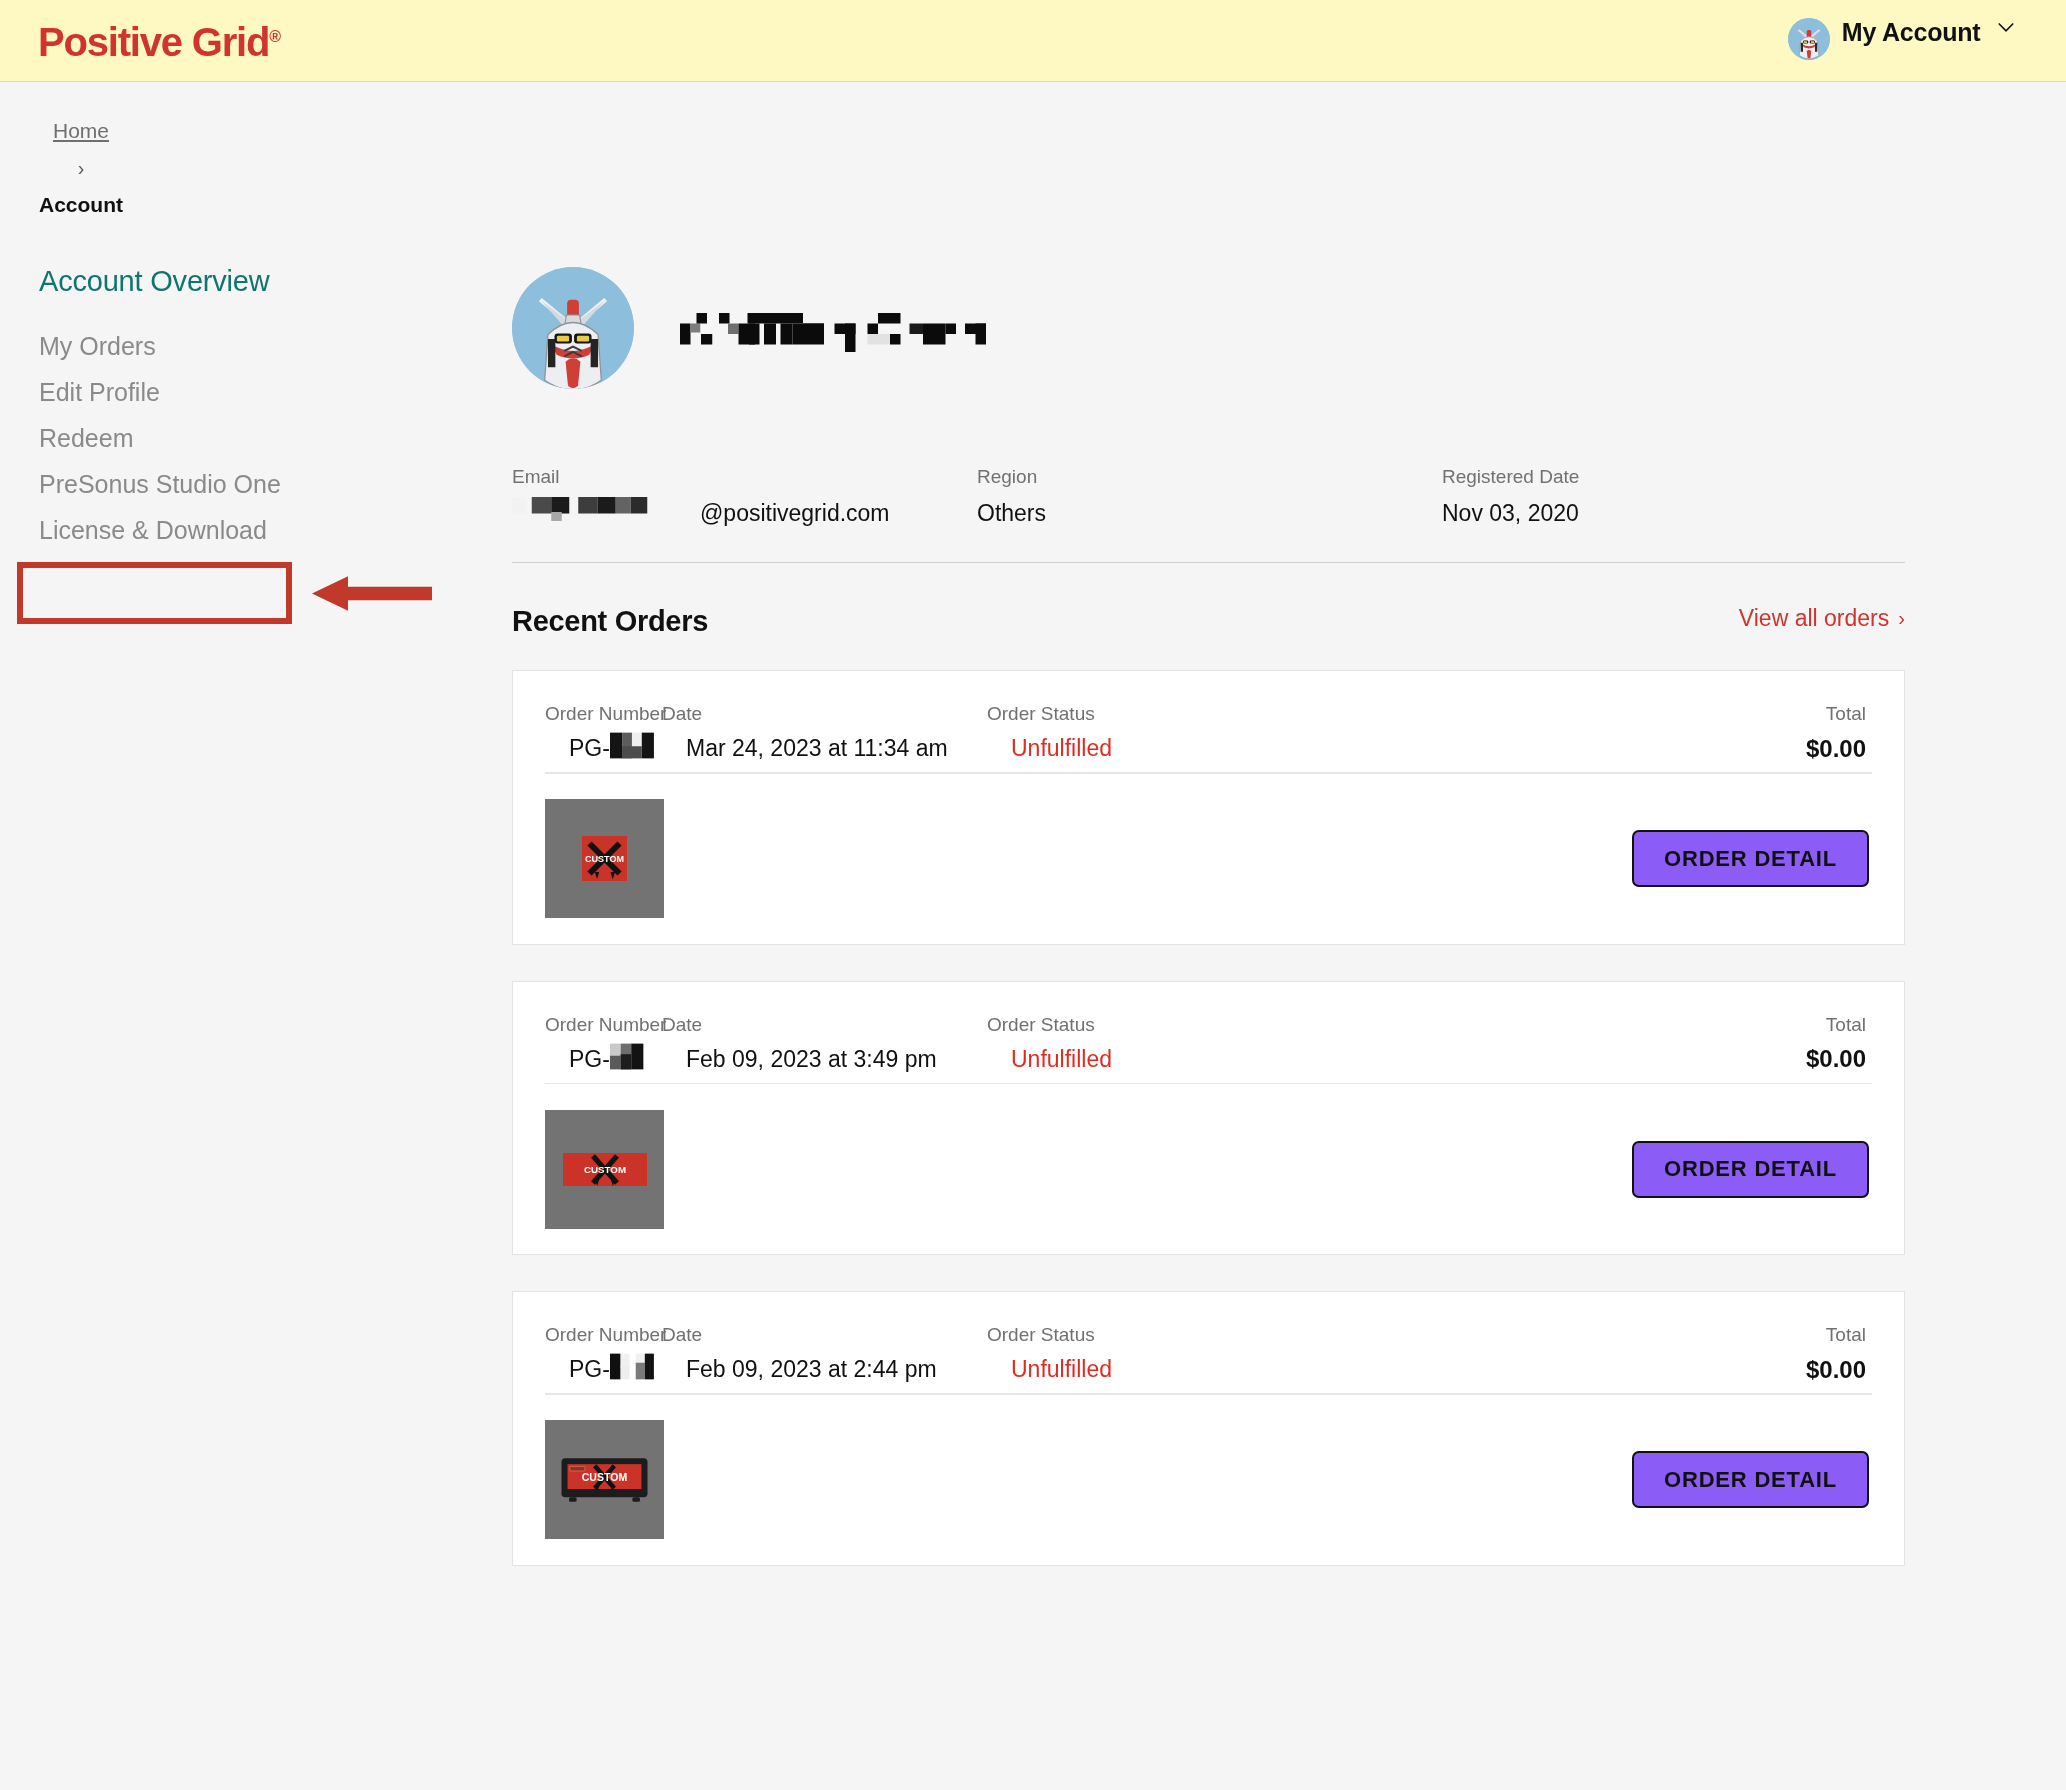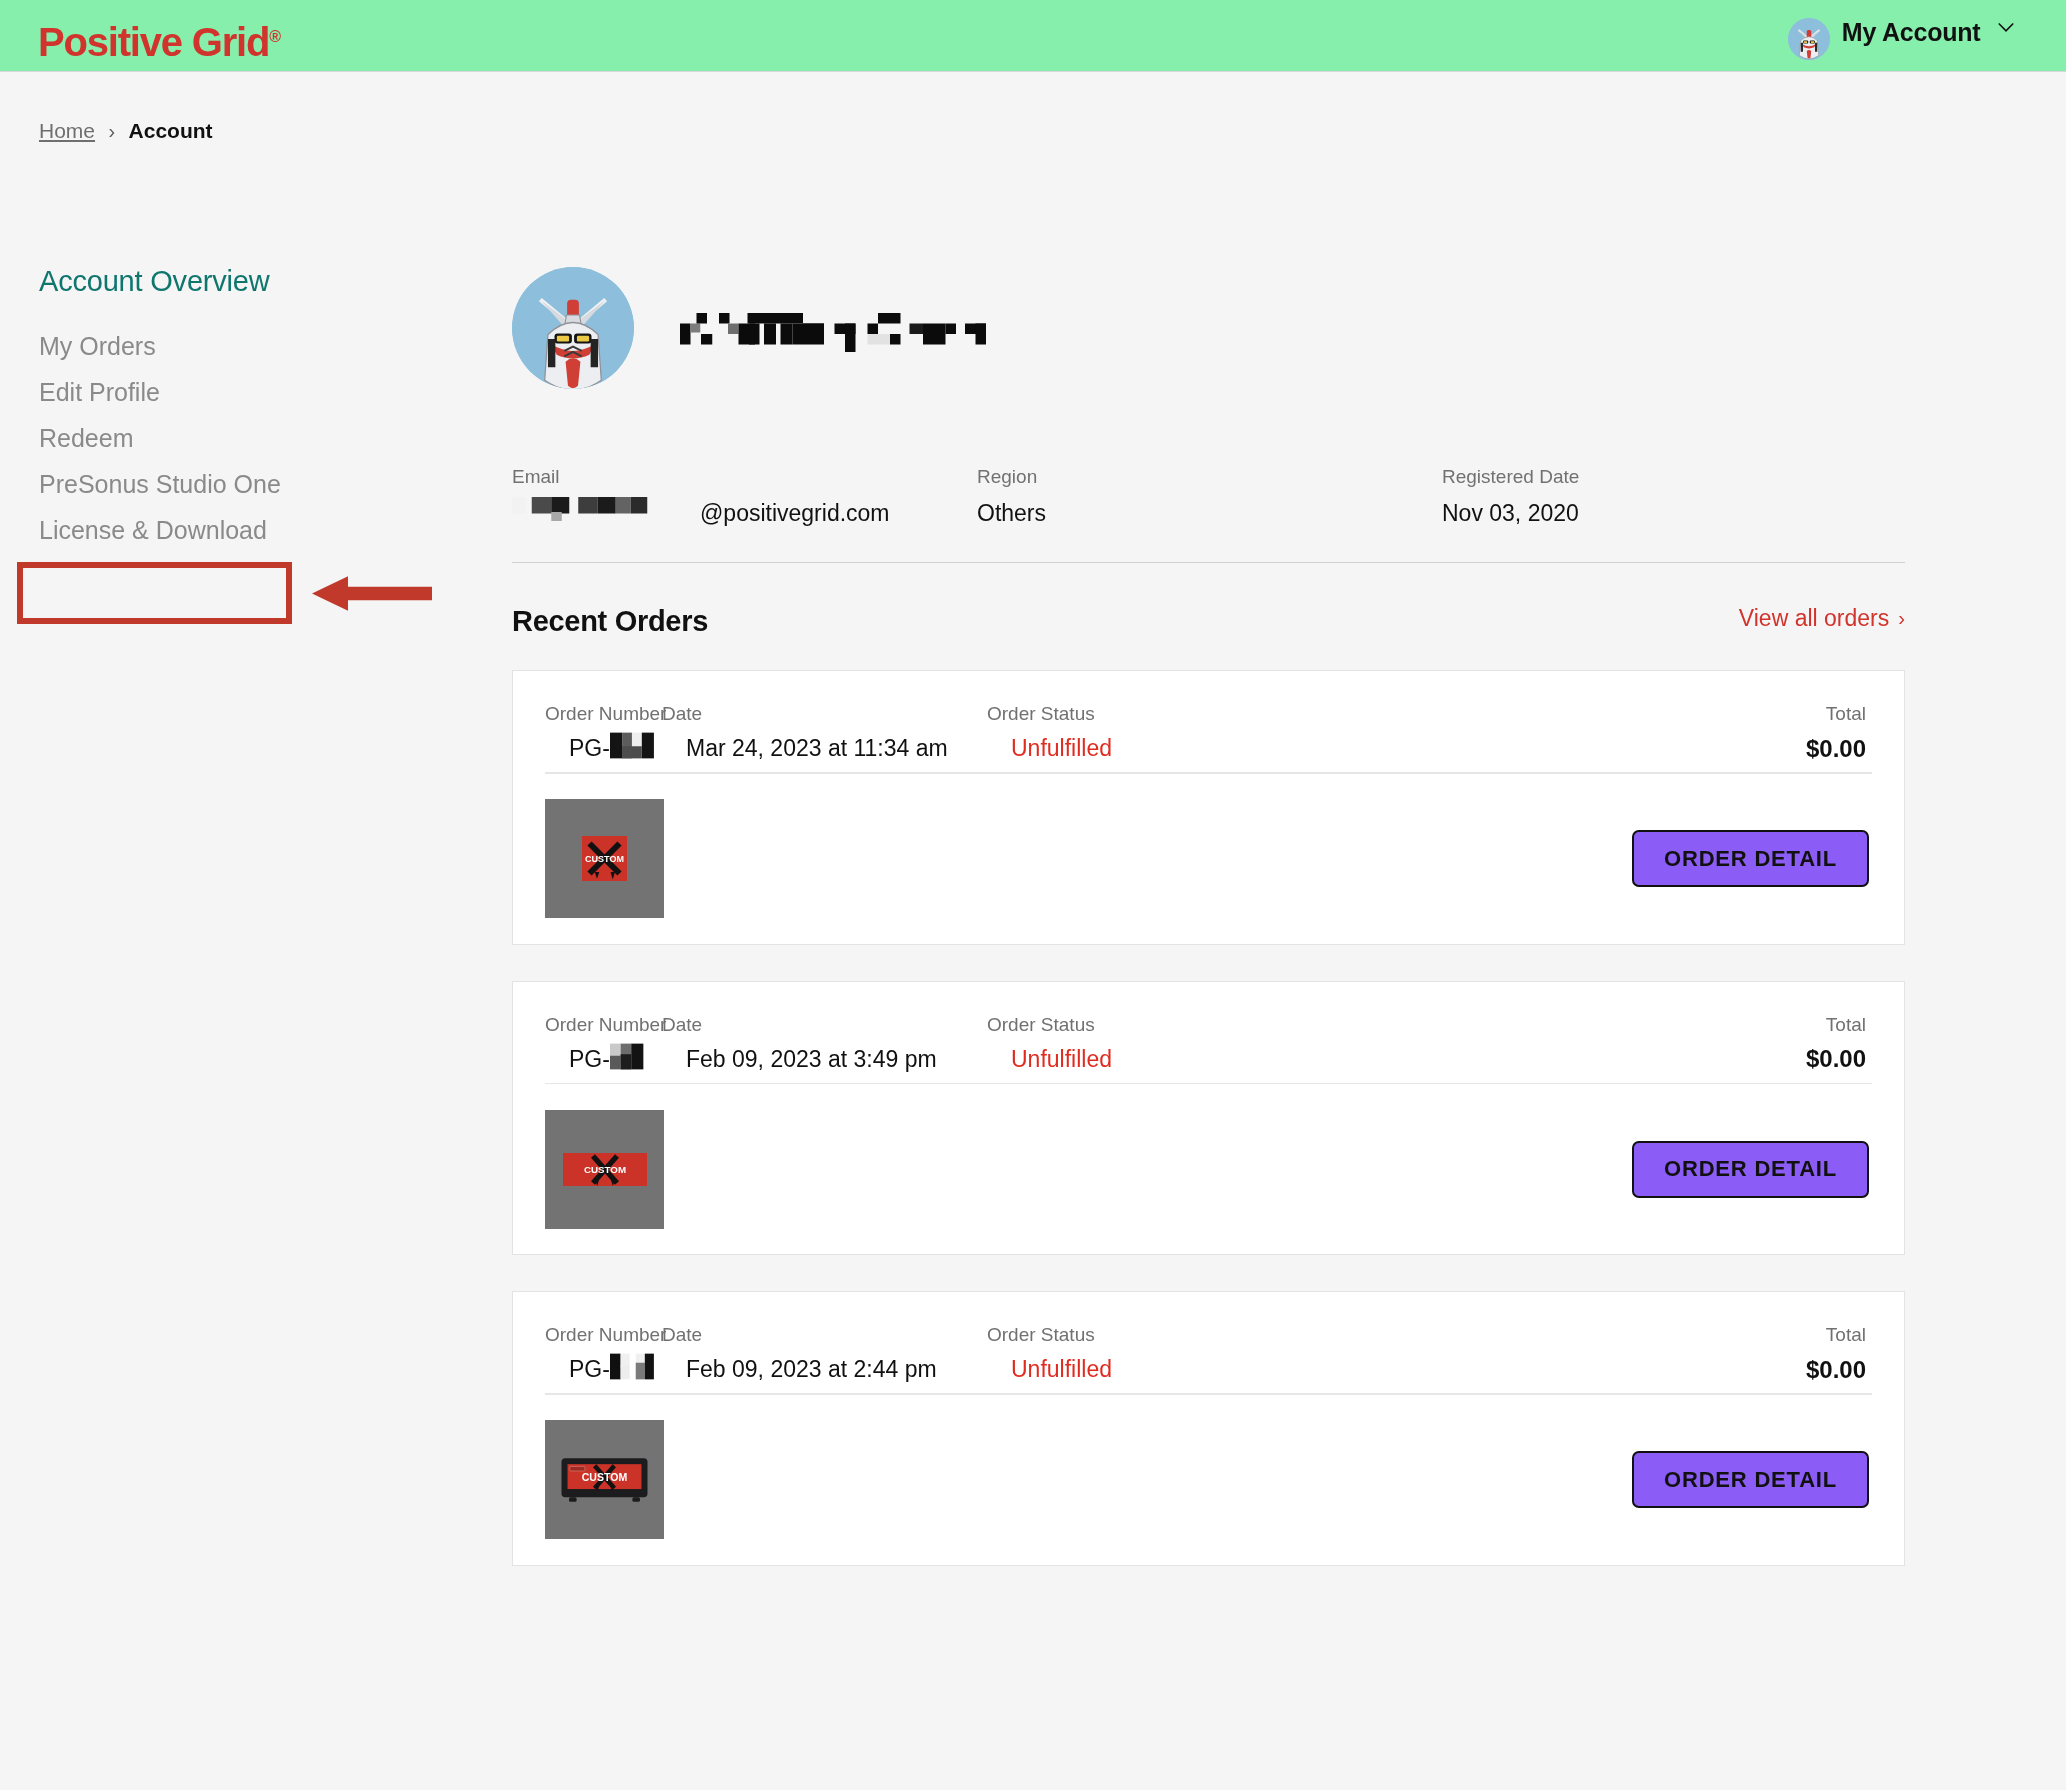--- a/index.html
+++ b/index.html
@@ -10,22 +10,22 @@
     background: #f5f5f5;
     font-family: "Liberation Sans", sans-serif;
     -webkit-font-smoothing: antialiased;
   }
 
   
   .topbar {
     position: absolute;
     top: 0; left: 0;
     width: 2066px;
-    height: 72px;
-    background: #86efac;
+    height: 82px;
+    background: #fef9c3;
     border-bottom: 1.5px solid #d8d8d8;
   }
   .logo {
     position: absolute;
     left: 38px; top: 19.6px;
     font-size: 40px;
     font-weight: 700;
     letter-spacing: -1.2px;
     color: #d0342c;
     font-family: "Liberation Sans", sans-serif;
@@ -64,20 +64,21 @@
   }
 
   
   .breadcrumb {
     position: absolute;
     left: 39px; top: 119px;
     display: flex;
     align-items: center;
     gap: 13.5px;
     font-size: 21px;
+    flex-direction: column;
   }
   .bc-home {
     color: #6f6f6f;
     text-decoration: underline;
     cursor: pointer;
   }
   .bc-sep {
     color: #5a5a5a;
     font-size: 19.6px;
   }

